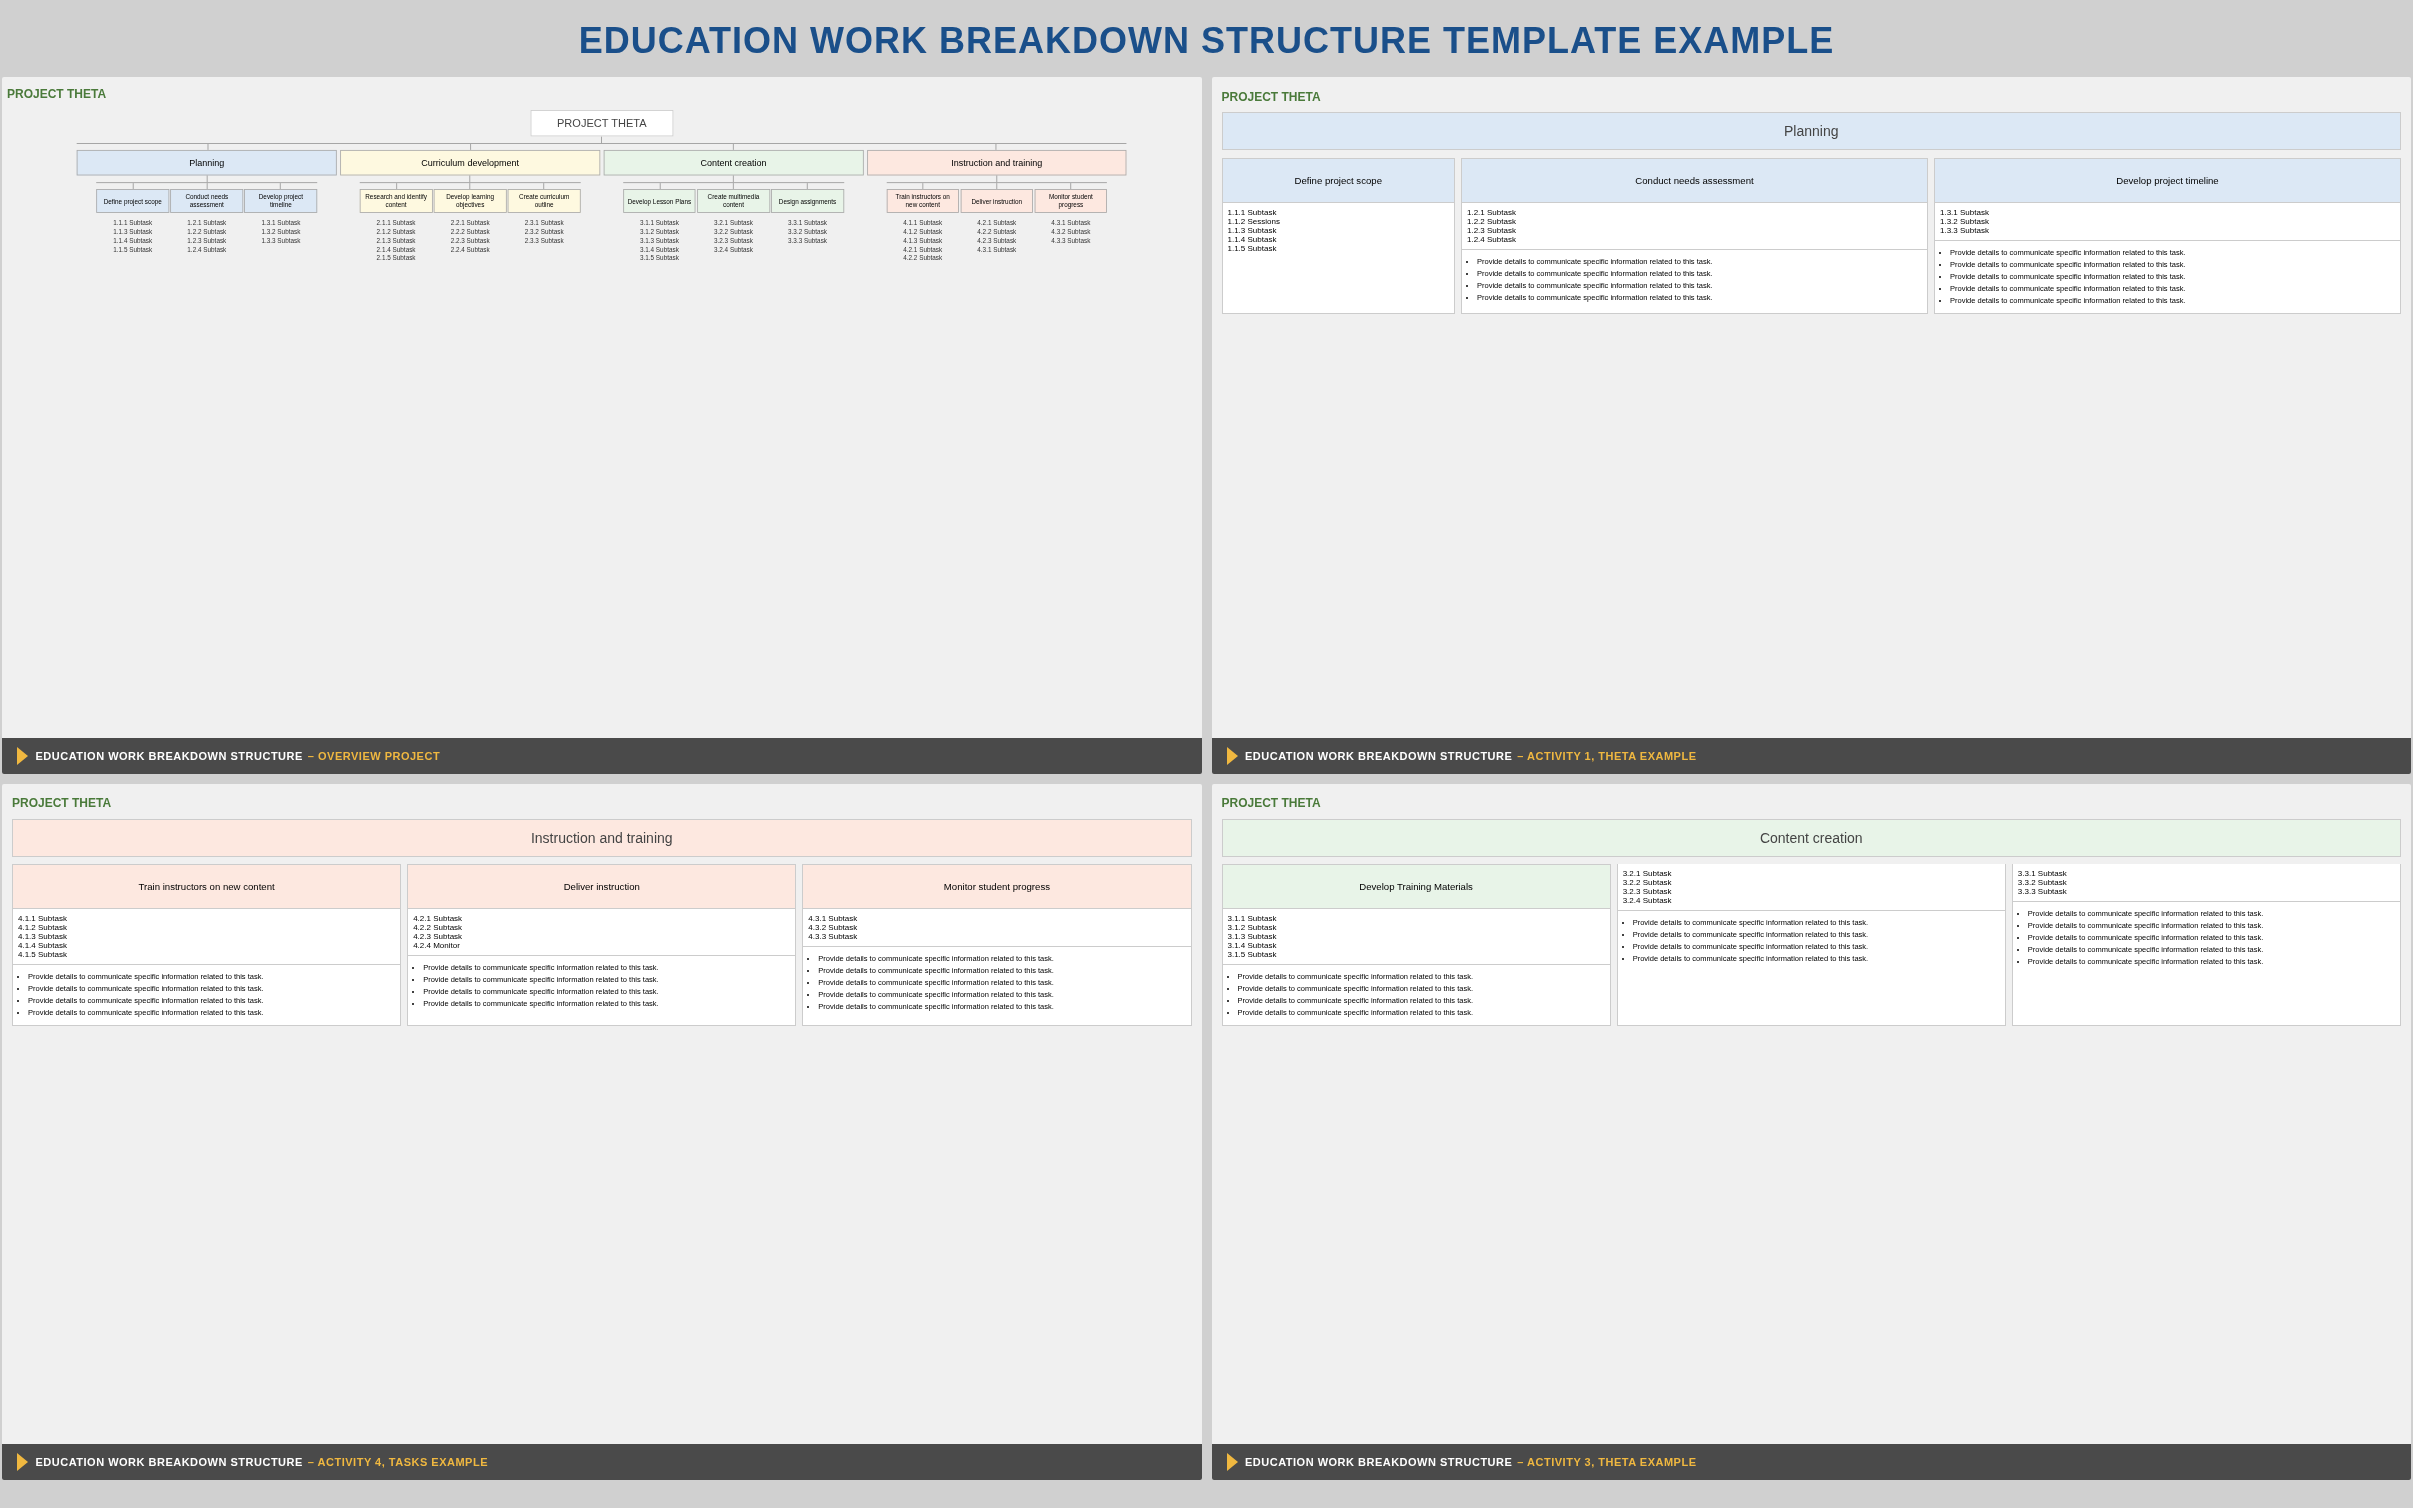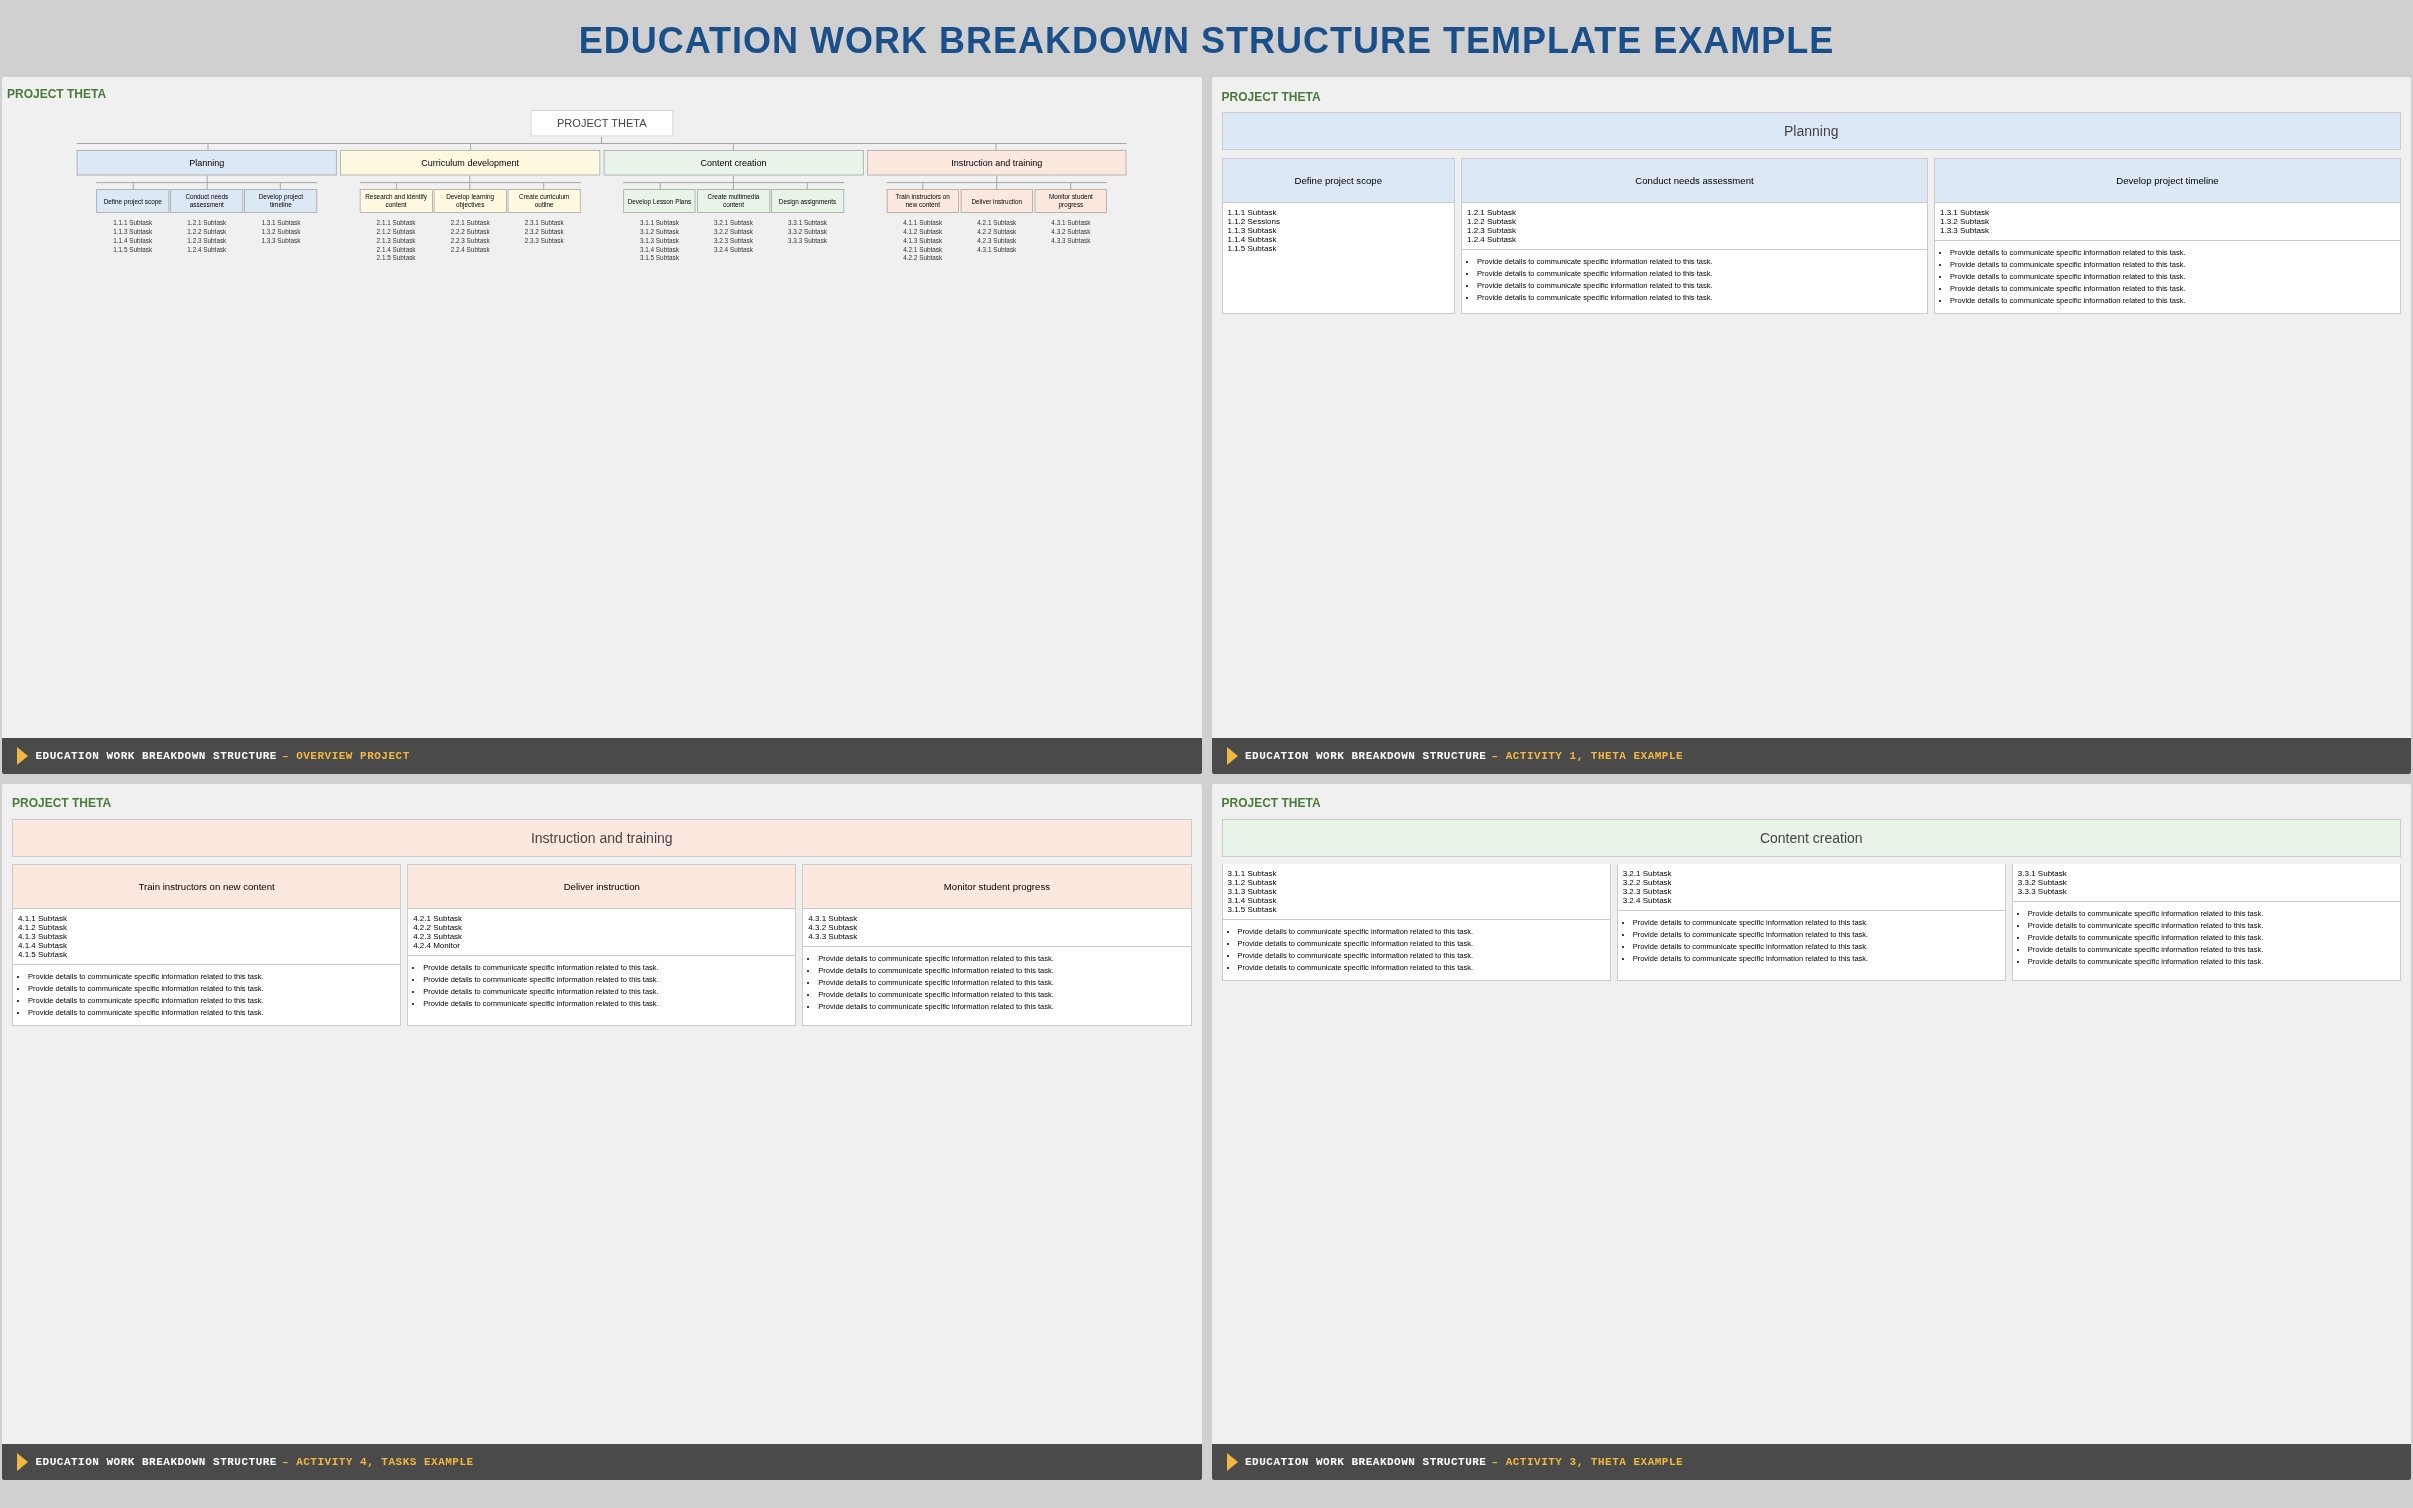--- a/index.html
+++ b/index.html
@@ -49,21 +49,20 @@
     .quadrant-footer {
       background: #4a4a4a;
       color: #fff;
       font-size: 11px;
       font-weight: bold;
       padding: 9px 15px;
       letter-spacing: 0.5px;
       display: flex;
       align-items: center;
       gap: 5px;
-      font-family: Liberation Mono, monospace;
     }
 
     .quadrant-footer .accent {
       color: #f0b840;
     }
 
     .project-label {
       color: #4a7a3a;
       font-size: 12px;
       font-weight: bold;
@@ -481,20 +480,21 @@
     </div>
   </div>
 
   <div class="quadrant">
     <div class="quadrant-content">
       <div class="project-label">PROJECT THETA</div>
       <div style="background:#e8f4e8;border:0.5px solid #ccc;padding:10px;font-size:14px;text-align:center;color:#444;margin-bottom:7.5px;">Content creation</div>
       <div style="display:flex;gap:6px;">
 
         <div style="flex:2;display:flex;flex-direction:column;">
+          <div style="background:#e8f4e8;border:0.5px solid #ccc;padding:7px 5px;font-size:9.6px;text-align:center;min-height:45px;display:flex;align-items:center;justify-content:center;">Develop Training Materials</div>
           <div style="border:0.5px solid #ccc;border-top:none;padding:5px;background:white;font-size:8px;">
             <div>3.1.1 Subtask</div>
               <div>3.1.2 Subtask</div>
               <div>3.1.3 Subtask</div>
               <div>3.1.4 Subtask</div>
               <div>3.1.5 Subtask</div>
           </div>
           <div style="border:0.5px solid #ccc;border-top:none;padding:6px;flex:1;background:white;font-size:7.5px;line-height:1.6;">
             <ul style="list-style:disc;padding-left:9px;">
               <li>Provide details to communicate specific information related to this task.</li>

